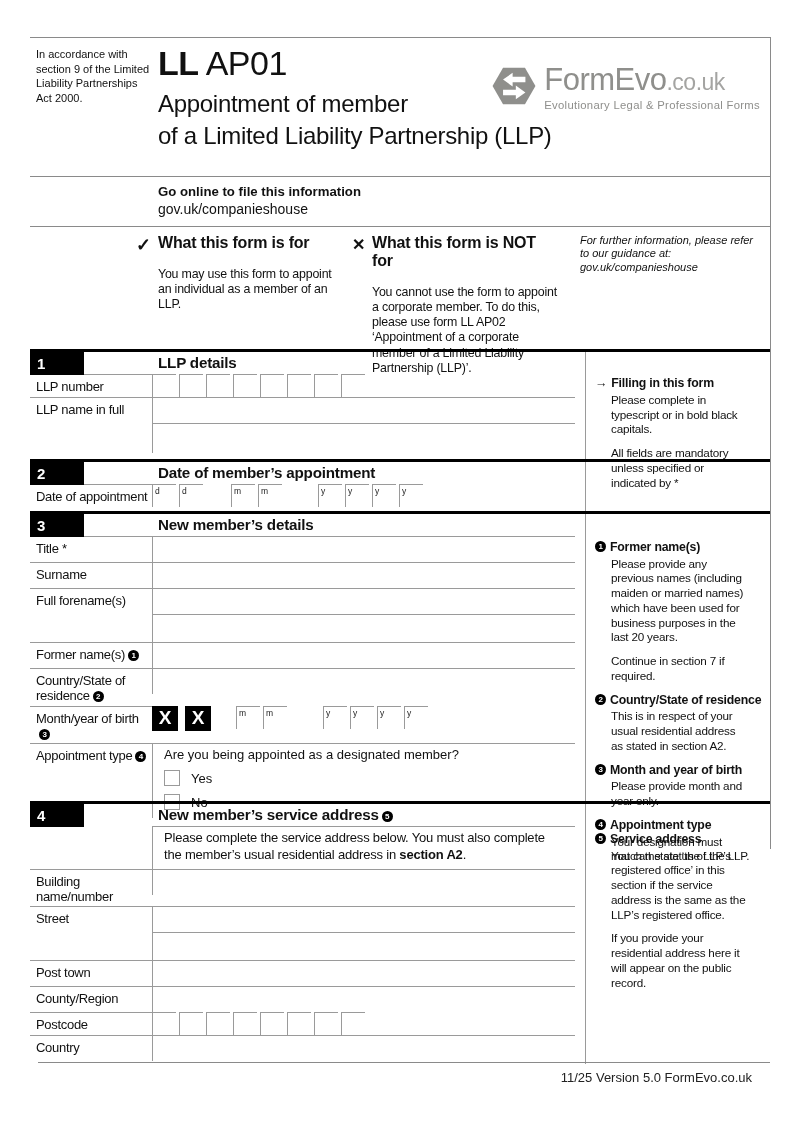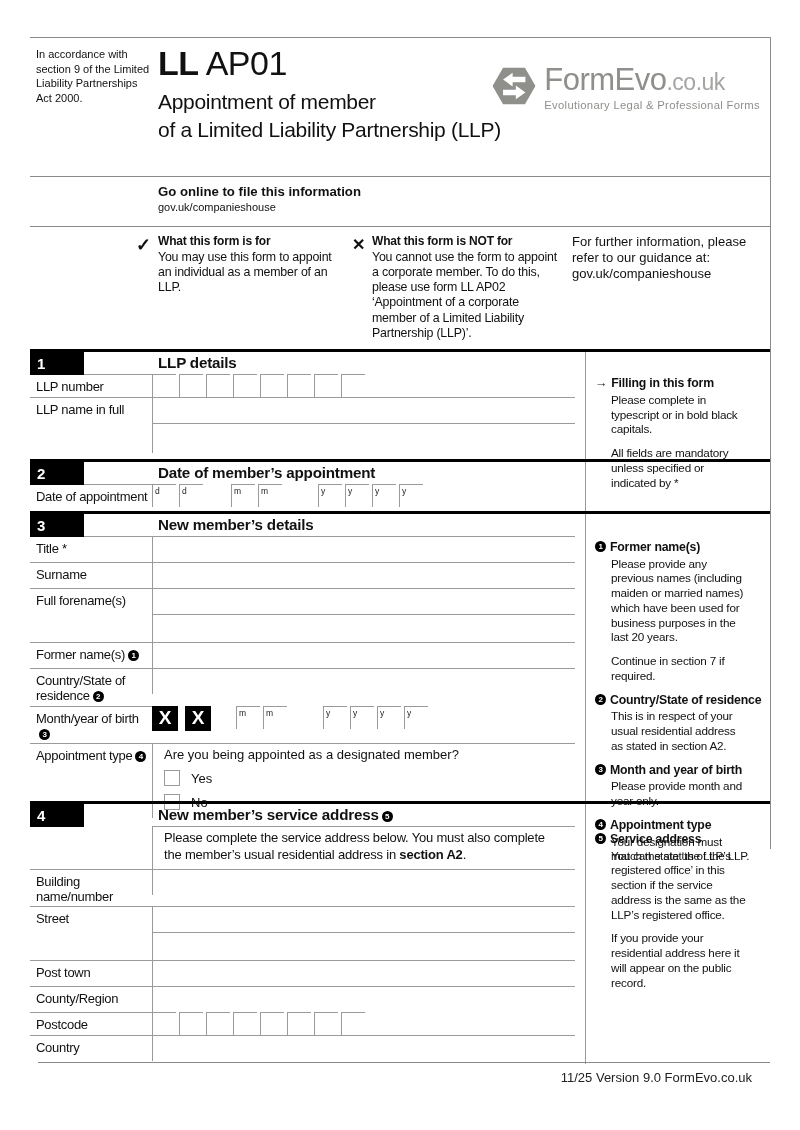--- a/index.html
+++ b/index.html
@@ -14,43 +14,43 @@
          border-top:1.3px solid #8a8a8a;border-right:1.3px solid #8a8a8a;}
   .bottomline{position:absolute;left:8px;right:0;top:1024px;border-top:1.4px solid #8a8a8a;}
 
   
   .header{position:relative;height:138px;}
   .statute{position:absolute;left:6px;top:9px;width:114px;font-size:11px;line-height:1.32;}
   .titleblock{margin-left:128px;padding-top:6px;}
   .formcode{font-size:34px;letter-spacing:-0.5px;}
   .formcode .b{font-weight:700;}
   .formcode .l{font-weight:400;}
-  .subtitle{font-size:21px;line-height:1.32;margin-top:5px;letter-spacing:-0.3px;}
+  .subtitle{font-size:24px;line-height:1.32;margin-top:5px;letter-spacing:-0.3px;}
   .logo{position:absolute;right:10px;top:24px;display:flex;align-items:flex-start;}
   .logo svg{margin-right:7px;margin-top:3px;}
   .logotext{display:flex;flex-direction:column;}
   .brandline{display:flex;align-items:baseline;}
   .brand{font-size:31px;color:var(--logo);letter-spacing:-0.5px;}
   .tld{font-size:23px;color:#a4a4a2;letter-spacing:-0.5px;}
   .tagline{font-size:11.3px;color:var(--logo);letter-spacing:0.3px;margin-top:1px;}
 
   
   .goonline{height:50px;border-top:1.3px solid #8a8a8a;padding:7px 0 0 128px;}
   .goonline .t{font-weight:700;font-size:13.2px;}
-  .goonline .u{font-size:11px;margin-top:2px;}
+  .goonline .u{font-size:14px;margin-top:2px;}
 
   
   .purpose{height:123px;border-top:1.3px solid #8a8a8a;display:flex;padding-top:7px;}
   .pc-sp{width:106px;}
   .pc-ic1{width:22px;font-size:18px;font-weight:700;}
   .pc-t1{width:194px;padding-right:10px;}
   .pc-ic2{width:20px;font-size:16px;font-weight:700;padding-top:1px;}
   .pc-t2{width:200px;padding-right:12px;}
-  .pc-info{width:180px;margin-left:0;font-size:13px;line-height:1.22;}
-  .ptitle{font-weight:700;font-size:12px;margin-bottom:2px;letter-spacing:-0.2px;}
+  .pc-info{width:180px;margin-left:8px;font-size:11px;line-height:1.22;font-style:italic;}
+  .ptitle{font-weight:700;font-size:16px;margin-bottom:15px;letter-spacing:-0.2px;}
   .pbody{font-size:12.4px;line-height:1.22;letter-spacing:-0.2px;}
 
   
   .sec{position:relative;border-top:3px solid var(--black);}
   .s1{height:110px;} .s2{height:52px;} .s3{height:290px;} .s4{height:263px;}
   .numbox{position:absolute;left:0;top:0;width:54px;height:23px;background:#000;color:#fff;
           font-weight:700;font-size:15px;display:flex;align-items:center;padding-left:7px;}
   .sec-title{margin-left:128px;font-weight:700;font-size:15.2px;padding:2px 0 3px;letter-spacing:-0.2px;}
   .mainrows{width:545px;}
   .sideline{position:absolute;left:555px;top:0;bottom:0;border-left:1px solid var(--line);}
@@ -386,14 +386,14 @@
             <span>Service address</span>
           </div>
         <p>You can state ‘the LLP’s registered office’ in this section if the service address is the same as the LLP’s registered office.</p>
         <p>If you provide your residential address here it will appear on the public record.</p>
       </aside>
     </section>
 
     <div class="bottomline"></div>
   </div>
 
-  <div class="footer">11/25 Version 9.0 FormEvo.co.uk</div>
+  <div class="footer">11/25 Version 5.0 FormEvo.co.uk</div>
 </div>
 
 </body></html>

